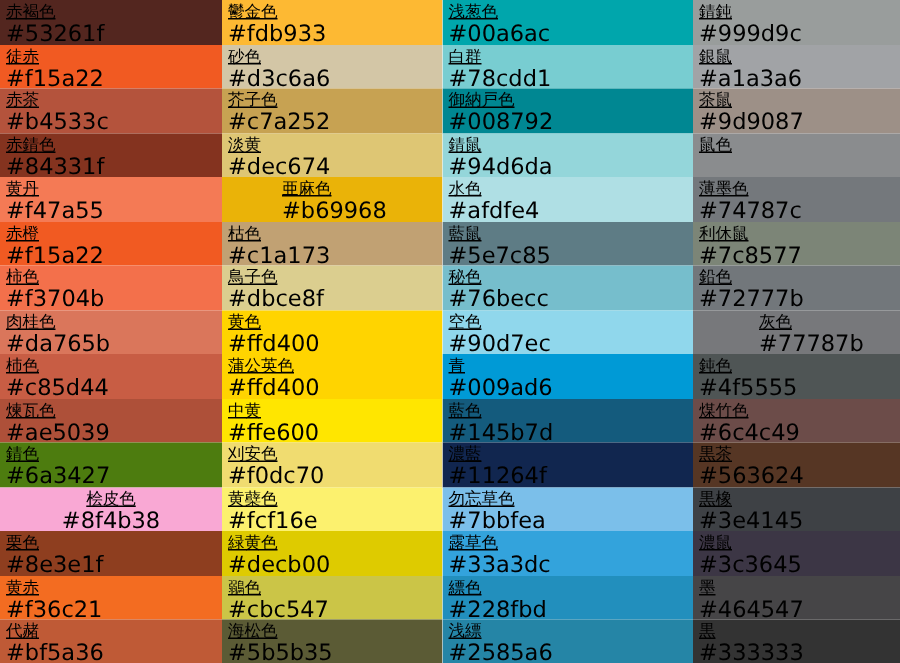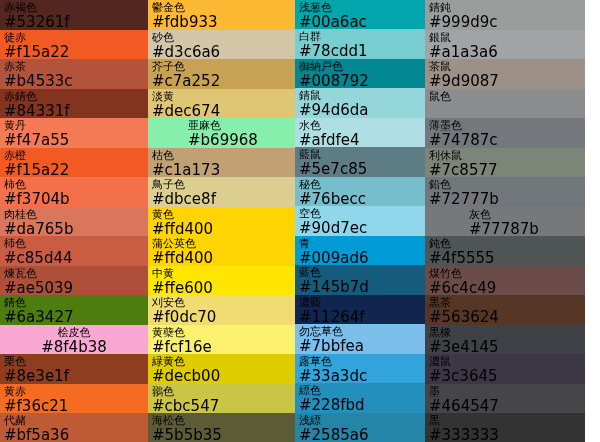--- a/index.html
+++ b/index.html
@@ -20,39 +20,40 @@
     overflow: hidden;
   }
   .column {
     display: flex;
     flex-direction: column;
     overflow: hidden;
     flex: 0 0 auto;
   }
   .col-0 { width: 148px; }
   .col-1 { width: 147px; }
-  .col-2 { width: 130px; justify-content: center; }
+  .col-2 { width: 167px; }
   .col-3 { width: 160px; }
 
   .swatch {
     flex: 0 0 auto;
     height: 29.5px;
     box-sizing: border-box;
     padding: 1px 4px 0 4px;
     display: flex;
     flex-direction: column;
     justify-content: flex-start;
     overflow: hidden;
     position: relative;
   }
   .sw-name {
     font-size: 11px;
     line-height: 14px;
     white-space: nowrap;
     letter-spacing: 0px;
+    text-decoration: underline;
   }
   .sw-hex {
     font-size: 15px;
     line-height: 14px;
     white-space: nowrap;
     letter-spacing: 0px;
   }
 </style>
 </head>
 <body>
@@ -130,21 +131,21 @@
         <div class="sw-hex">#d3c6a6</div>
       </div>
       <div class="swatch" style="background-color: rgb(199, 162, 82);">
         <div class="sw-name">芥子色</div>
         <div class="sw-hex">#c7a252</div>
       </div>
       <div class="swatch" style="background-color: rgb(222, 198, 116);">
         <div class="sw-name">淡黄</div>
         <div class="sw-hex">#dec674</div>
       </div>
-      <div class="swatch" style="background-color: #86efac; padding-left: 40px;">
+      <div class="swatch" style="background-color: #eab308; padding-left: 40px;">
         <div class="sw-name">亜麻色</div>
         <div class="sw-hex">#b69968</div>
       </div>
       <div class="swatch" style="background-color: rgb(193, 161, 115);">
         <div class="sw-name">枯色</div>
         <div class="sw-hex">#c1a173</div>
       </div>
       <div class="swatch" style="background-color: rgb(219, 206, 143);">
         <div class="sw-name">鳥子色</div>
         <div class="sw-hex">#dbce8f</div>

